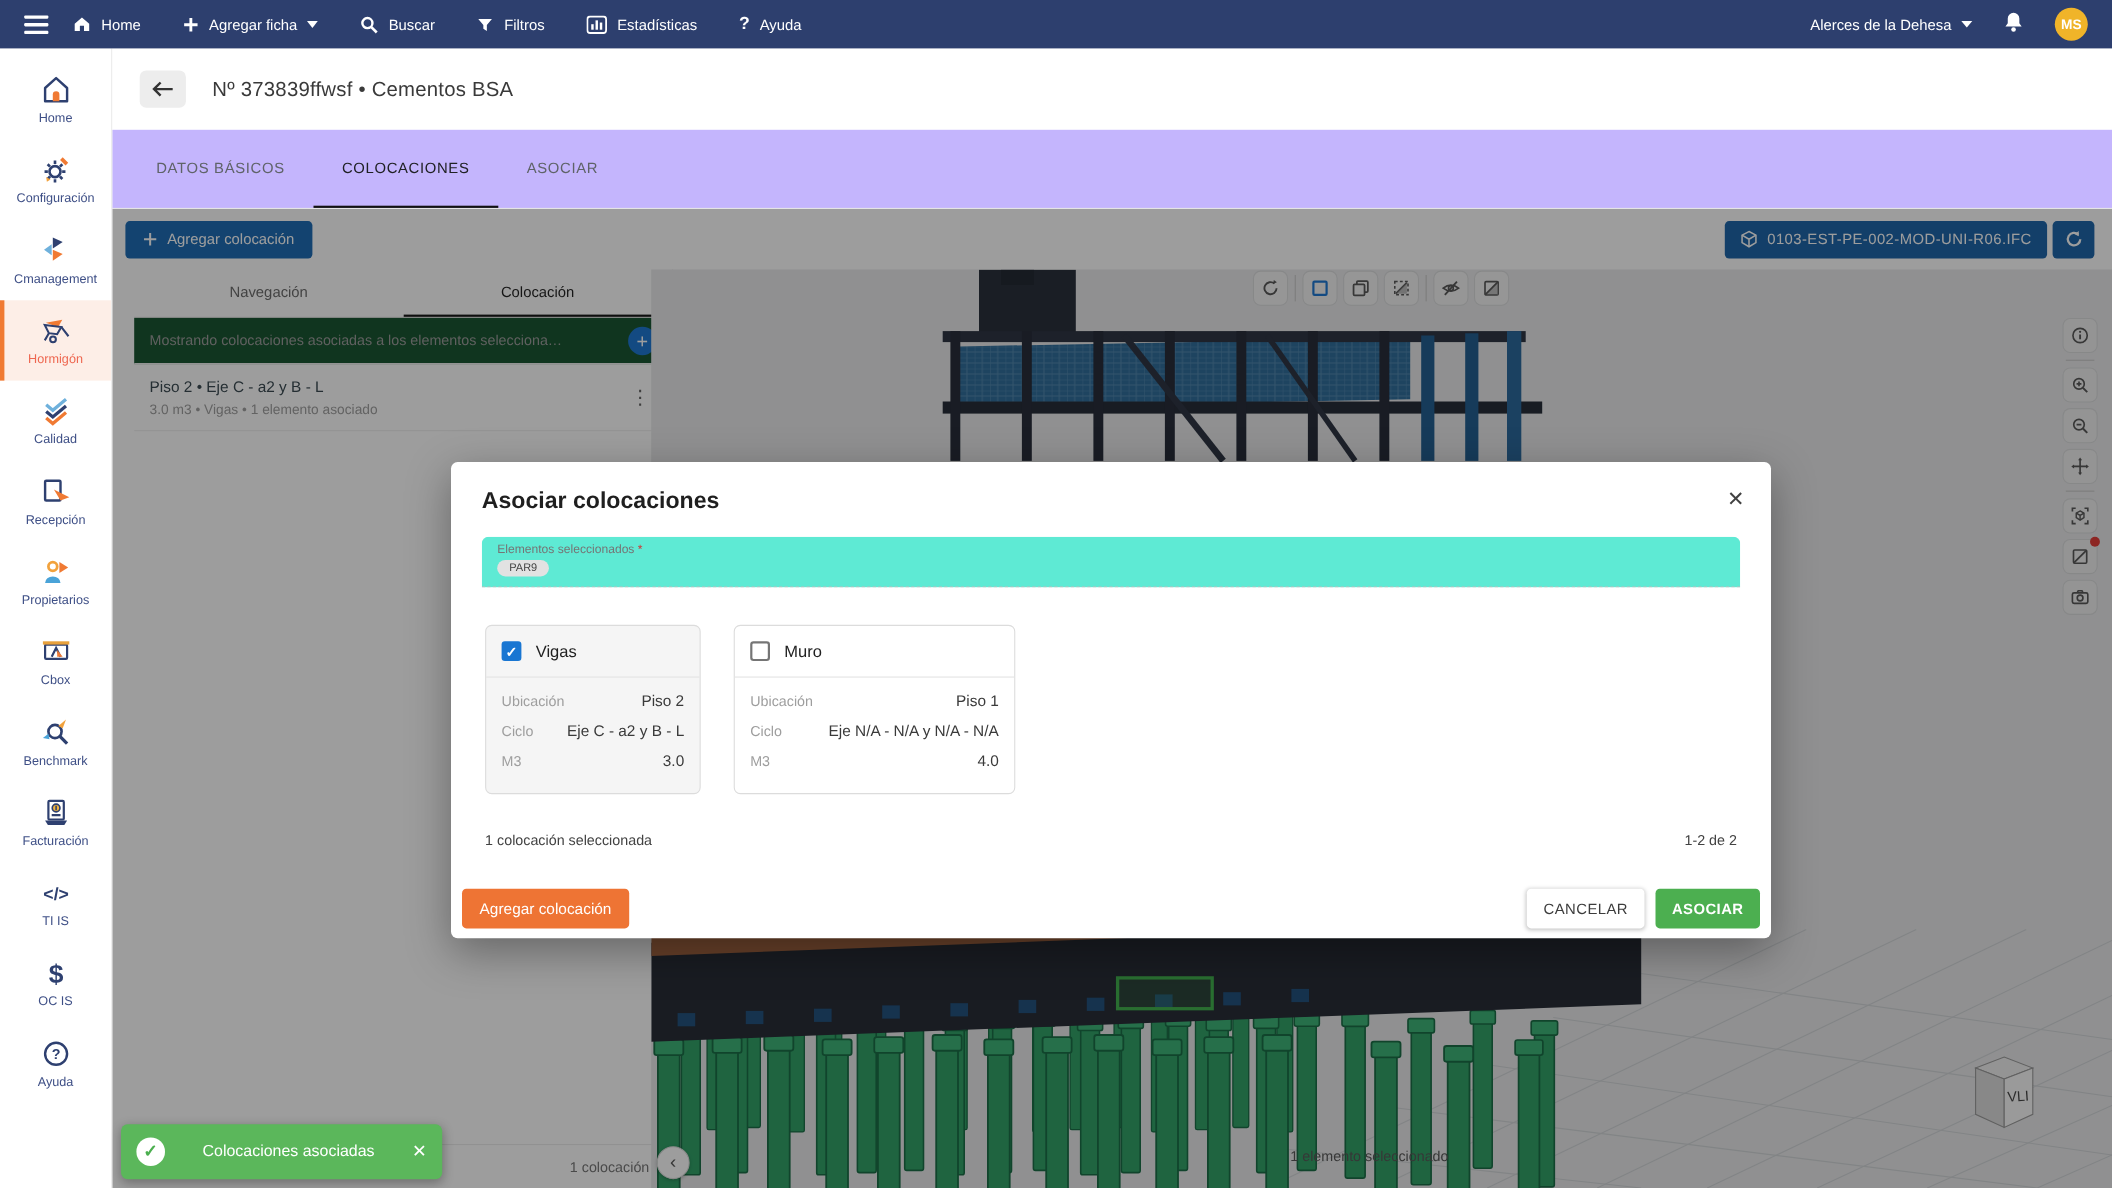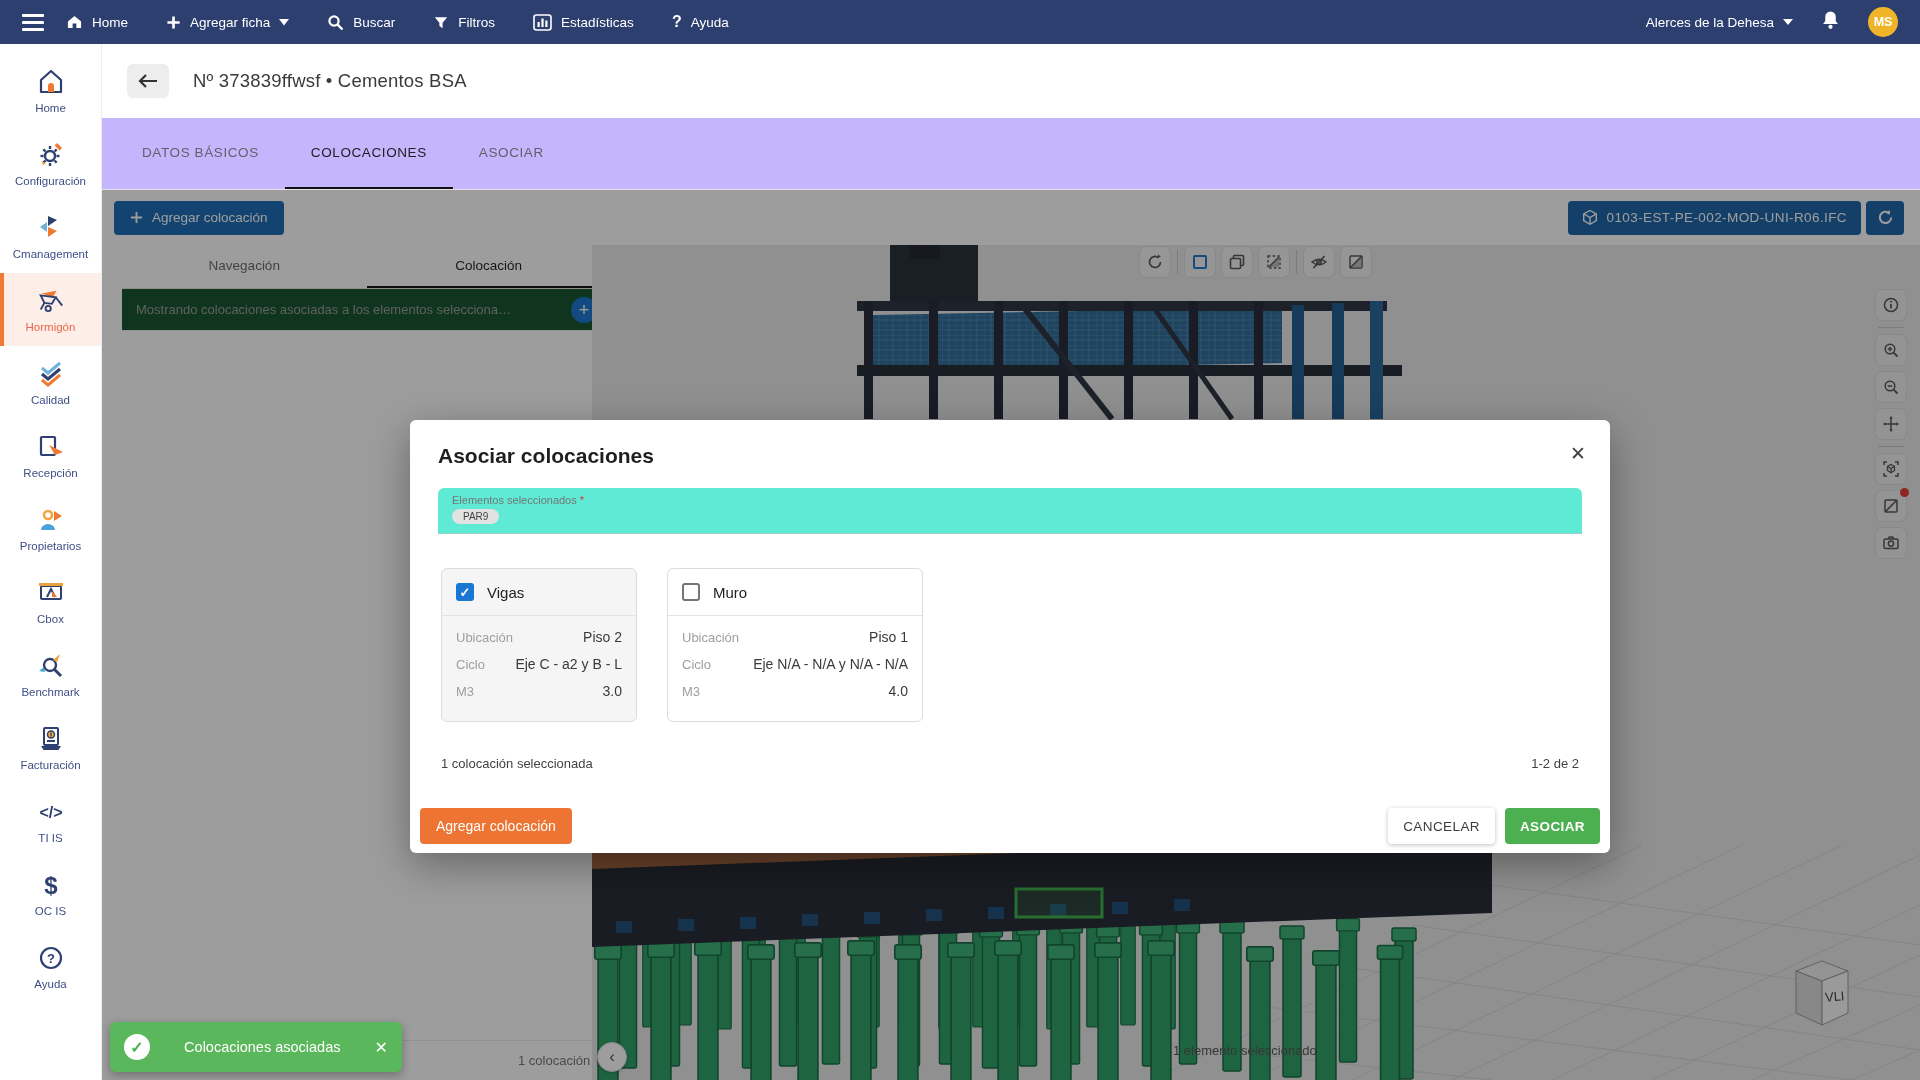--- a/index.html
+++ b/index.html
@@ -323,20 +323,27 @@
 </div>
 
 <div class="panel">
   <div class="panel-tabs">
     <div class="panel-tab">Navegación</div>
     <div class="panel-tab active">Colocación</div>
   </div>
   <div class="panel-filter">
     <span class="panel-filter-text">Mostrando colocaciones asociadas a los elementos selecciona…</span>
     <button class="plus-circle">+</button>
+  </div>
+  <div class="panel-item">
+    <div class="pi-text">
+      <div class="pi-title">Piso 2 • Eje C - a2 y B - L</div>
+      <div class="pi-sub">3.0 m3 • Vigas • 1 elemento asociado</div>
+    </div>
+    <button class="kebab">⋮</button>
   </div>
   <div class="panel-footer">
     <span>1 colocación</span>
   </div>
 </div>
 <button class="panel-collapse">‹</button>
 
 <div class="viewer">
   <svg id="model-svg" width="1328" height="835" viewBox="0 0 1328 835">
     <defs>

